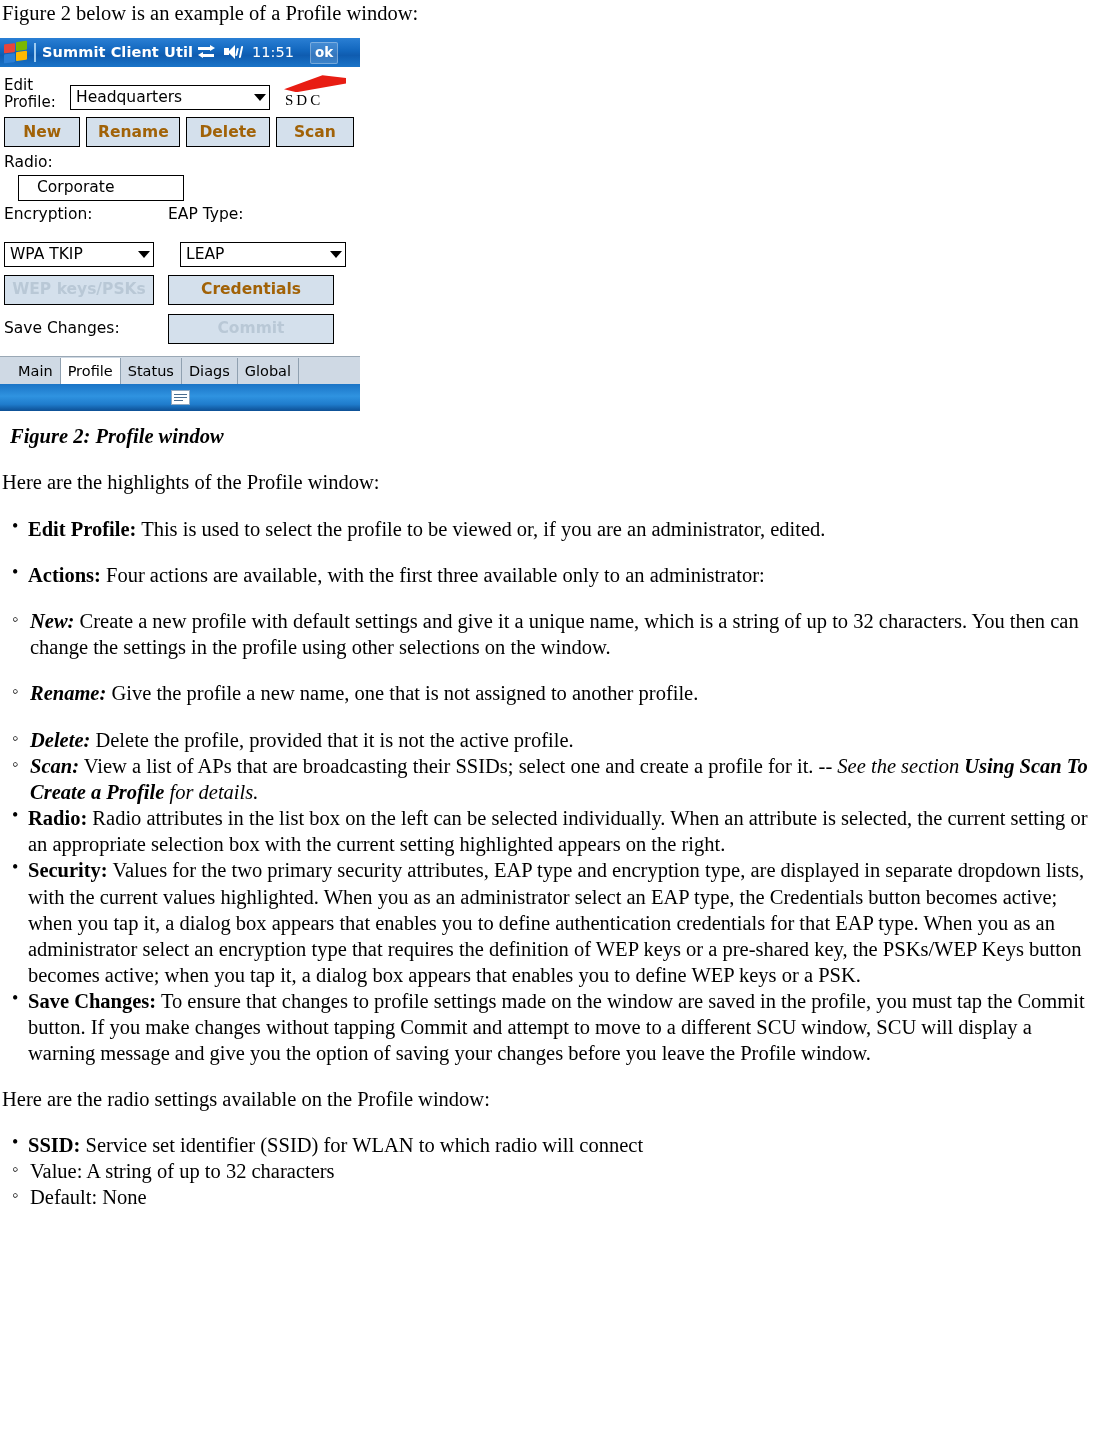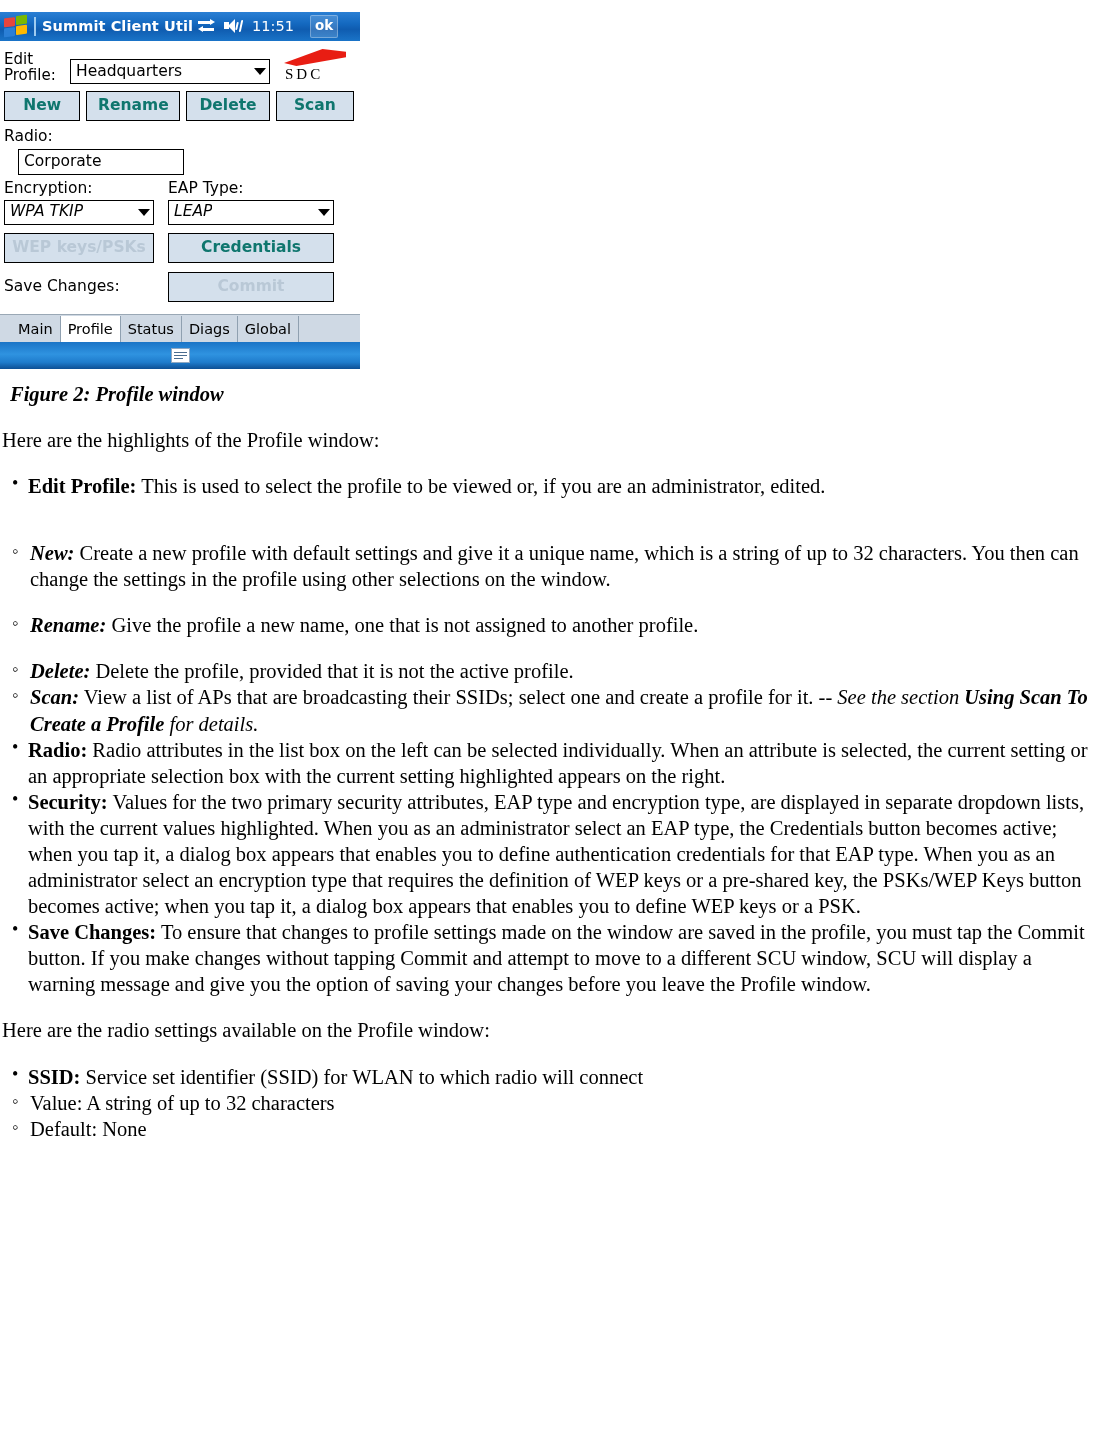--- a/index.html
+++ b/index.html
@@ -80,21 +80,21 @@
   .sdc{margin-left:8px;width:74px;position:relative;padding-top:1px;flex:0 0 auto;}
   .sdc-wedge{
     width:62px;height:17px;background:#e81d13;margin-left:6px;
     clip-path:polygon(0% 82%, 62% 0%, 100% 16%, 100% 48%, 20% 100%);
   }
   .sdc-text{font-family:"Liberation Serif","DejaVu Serif",serif;font-size:15px;letter-spacing:3px;color:#000;margin-top:-1px;padding-left:7px;}
 
   .btnrow{display:flex;gap:6px;margin-top:7px;}
   .btn{
     border:1.5px solid #000;background:#d4e0ec;
-    font-weight:bold;font-size:15.5px;color:#0f766e;
+    font-weight:bold;font-size:15.5px;color:#a16207;
     height:30px;display:flex;align-items:center;justify-content:center;
     box-sizing:border-box;
   }
   .btn.b-new{width:78px;}
   .btn.b-ren{width:96px;}
   .btn.b-del{width:85px;}
   .btn.b-scan{width:80px;}
   .btn.disabled{color:#b9c8d6;}
 
   .radio-lbl{font-size:15.5px;margin-top:6px;}
@@ -110,27 +110,27 @@
   .sb-btn{height:20px;background:#dfe7ee;border-bottom:1.5px solid #000;display:flex;align-items:center;justify-content:center;}
   .sb-btn.dn{border-bottom:none;border-top:1.5px solid #000;}
   .sb-up{width:0;height:0;border-left:6px solid transparent;border-right:6px solid transparent;border-bottom:8px solid #000;}
   .sb-dn{width:0;height:0;border-left:6px solid transparent;border-right:6px solid transparent;border-top:8px solid #000;}
   .sb-track{flex:1 1 auto;background:#ffffff;position:relative;}
   .sb-thumb{position:absolute;left:0;top:0;right:0;height:23px;background:#dfe7ee;border-bottom:1.5px solid #000;display:flex;align-items:center;justify-content:center;}
   .grip{width:11px;}
   .grip i{display:block;height:1.5px;background:#000;margin:2px 0;}
   .value-box{
     margin-left:14px;width:166px;height:26px;border:1.5px solid #000;background:#fff;
-    display:flex;align-items:center;padding-left:5px;box-sizing:border-box;font-size:15.5px;
+    display:flex;align-items:center;padding-left:18px;box-sizing:border-box;font-size:15.5px;
   }
 
   .sec-labels{display:flex;margin-top:4px;}
   .sec-labels .l1{width:164px;font-size:15.5px;}
   .sec-labels .l2{font-size:15.5px;}
-  .sec-combos{display:flex;margin-top:1px;gap:14px;font-style:italic;}
+  .sec-combos{display:flex;margin-top:17px;gap:26px;}
   .sec-combos .combo{width:150px;}
   .sec-combos .combo.eap{width:166px;}
 
   .keyrow{display:flex;margin-top:8px;gap:14px;}
   .keyrow .btn.wep{width:150px;background:#d4e0ec;}
   .keyrow .btn.cred{width:166px;}
 
   .saverow{display:flex;align-items:center;margin-top:9px;}
   .saverow .sv-lbl{width:164px;font-size:15.5px;}
   .saverow .btn.commit{width:166px;}
@@ -170,20 +170,21 @@
   b{font-weight:bold;}
   i{font-style:italic;}
   .bi{font-weight:bold;font-style:italic;}
   .tight{line-height:1.27;}
 </style>
 </head>
 <body>
 
 <div class="page">
 
+  <p class="body-line lead">Figure 2 below is an example of a Profile window:</p>
 
   <div class="pda">
 
     <div class="titlebar">
       <span class="winflag">
         <i class="q1"></i>
           <i class="q2"></i>
           <i class="q3"></i>
           <i class="q4"></i>
       </span>
@@ -291,20 +292,23 @@
   <div class="gap-md"></div>
 
   <ul class="l1">
 
     <li>
       <b>Edit Profile:</b><span> This is used to select the profile to be viewed or, if you are an administrator, edited.</span>
     </li>
 
     <div class="gap-md"></div>
 
+    <li>
+      <b>Actions:</b><span> Four actions are available, with the first three available only to an administrator:</span>
+    </li>
 
     <div class="gap-md"></div>
 
     <ul class="l2 indent1">
       <li>
         <span class="bi">New:</span><span> Create a new profile with default settings and give it a unique name, which is a string of up to 32 characters. You then can change the settings in the profile using other selections on the window.</span>
       </li>
       <div class="gap-md"></div>
       <li>
         <span class="bi">Rename:</span><span> Give the profile a new name, one that is not assigned to another profile.</span>

